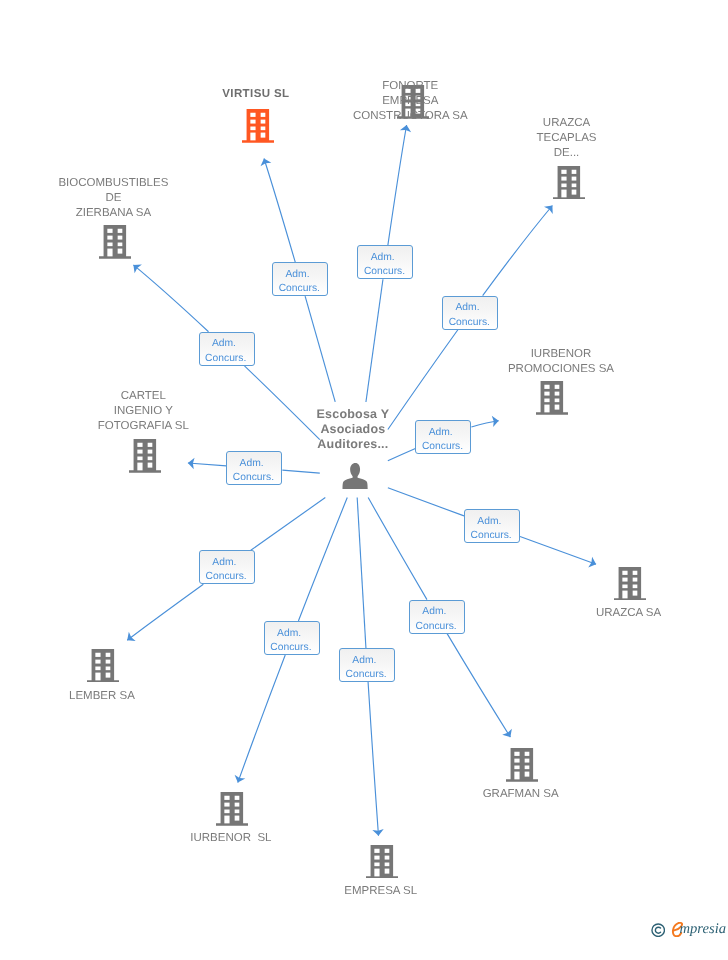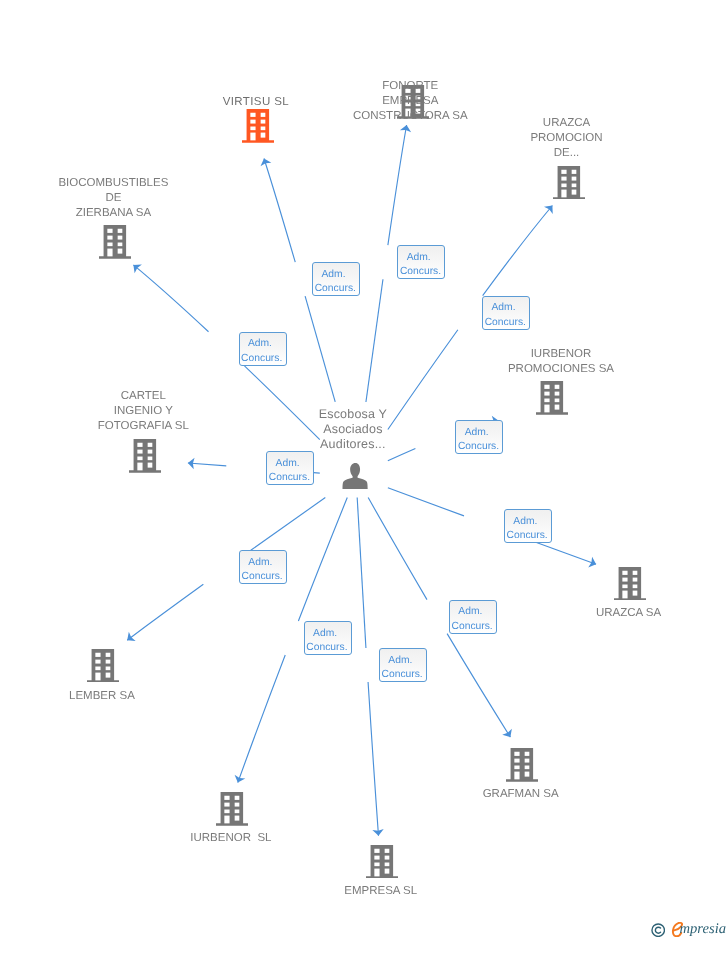--- a/index.html
+++ b/index.html
@@ -7,28 +7,28 @@
   body{width:728px;height:960px;overflow:hidden;position:relative;
        font-family:"Liberation Sans",sans-serif;
        -webkit-font-smoothing:antialiased;text-rendering:geometricPrecision;}
   #stage{position:absolute;left:0;top:0;width:728px;height:960px;}
   svg#edges{position:absolute;left:0;top:0;width:728px;height:960px;}
   .edge-line{stroke:#4a90d9;stroke-width:1.15;fill:none;shape-rendering:geometricPrecision;}
   .arrow-head{fill:#4a90d9;}
   .node-icon{position:absolute;width:32.0px;height:33.8px;}
   .node-label{position:absolute;text-align:center;font-size:11.5px;line-height:15px;
               color:#7b7b7b;white-space:pre;width:240px;}
-  .node-label.bold{font-weight:normal;color:#6e6e6e;letter-spacing:0.4px;margin-top:8px;}
+  .node-label.bold{font-weight:bold;color:#6e6e6e;letter-spacing:0.4px;}
   .center-label{position:absolute;text-align:center;font-size:12.5px;line-height:15.3px;
-                color:#7b7b7b;white-space:pre;width:240px;letter-spacing:0.2px;}
+                color:#7b7b7b;white-space:pre;width:240px;letter-spacing:0.2px;font-weight:bold;}
   .center-icon{position:absolute;width:26.2px;height:26.0px;}
-  .edge-label{position:absolute;box-sizing:border-box;width:48px;height:34px;
+  .edge-label{position:absolute;box-sizing:border-box;width:56px;height:34px;
               border:1.4px solid #5b9bd5;border-radius:3px;
               background:linear-gradient(180deg,#f0f0f0 0%,#f5f5f5 38%,#fcfcfc 80%,#ffffff 100%);
-              color:#4a90d9;font-size:10.3px;text-align:center;line-height:1;margin-left:40px;}
+              color:#4a90d9;font-size:10.3px;text-align:center;line-height:1;}
   .edge-label .l1{position:absolute;left:-5.4px;right:0;top:6.7px;}
   .edge-label .l2{position:absolute;left:-1.8px;right:0;top:21.2px;}
   .brand{position:absolute;left:649px;top:920px;width:80px;height:22px;}
   .brand .cmark{position:absolute;left:2px;top:2.6px;width:14.4px;height:14.4px;}
   .brand .escript{position:absolute;left:21.5px;top:2.4px;width:12.3px;height:15.1px;}
   .brand .r{position:absolute;left:30.5px;top:0px;color:#2d6174;
             font-family:"Liberation Serif",serif;font-style:italic;
             font-size:14.6px;line-height:18px;white-space:pre;}
 </style>
 </head>
@@ -112,21 +112,21 @@
           <rect fill="#ffffff" x="58.3" y="11.1" width="14.6" height="12.3"></rect>
           <rect fill="#ffffff" x="26.1" y="31.4" width="16.3" height="11.7"></rect>
           <rect fill="#ffffff" x="58.3" y="31.4" width="14.6" height="11.7"></rect>
           <rect fill="#ffffff" x="26.1" y="51.8" width="16.3" height="10.8"></rect>
           <rect fill="#ffffff" x="58.3" y="51.8" width="14.6" height="10.8"></rect>
           <rect fill="#ffffff" x="26.1" y="69.8" width="16.3" height="23.0"></rect>
           <rect fill="#ffffff" x="58.3" y="69.8" width="14.6" height="14.9"></rect>
         </svg>
       </div>
 <div class="node-label" style="left:446.5px;top:116.0px;">URAZCA
-PROMOCION
+TECAPLAS
 DE...</div>
 </div>
 <div class="node">
 <div style="position:absolute;left:99.0px;top:225.3px;width:31.5px;height:33.6px;">
         <svg class="node-icon" viewBox="0 0 100 100" preserveAspectRatio="none">
           <path fill="#767676" d="M14.3 0 H84.7 V92.8 H14.3 Z M0 92.8 H100 V100 H0 Z"></path>
           <rect fill="#ffffff" x="26.1" y="11.1" width="16.3" height="12.3"></rect>
           <rect fill="#ffffff" x="58.3" y="11.1" width="14.6" height="12.3"></rect>
           <rect fill="#ffffff" x="26.1" y="31.4" width="16.3" height="11.7"></rect>
           <rect fill="#ffffff" x="58.3" y="31.4" width="14.6" height="11.7"></rect>

